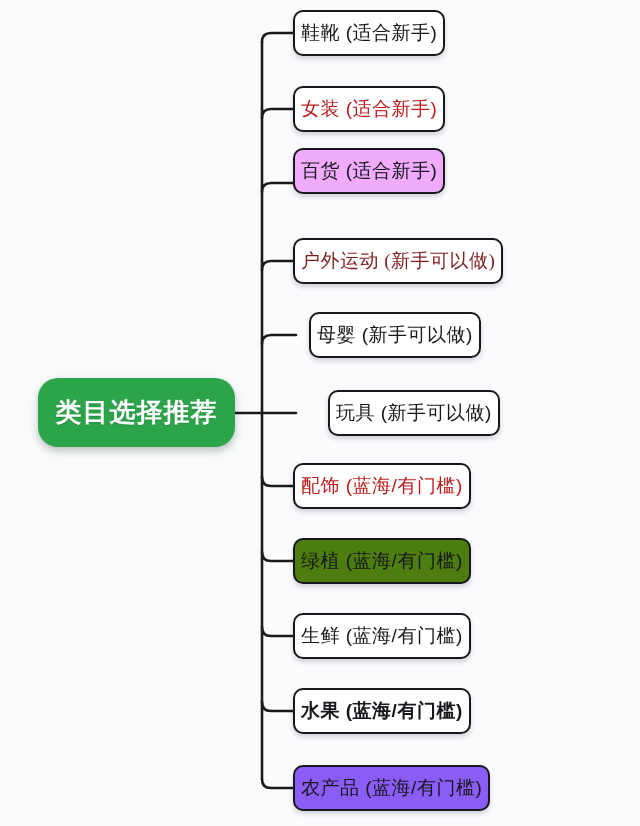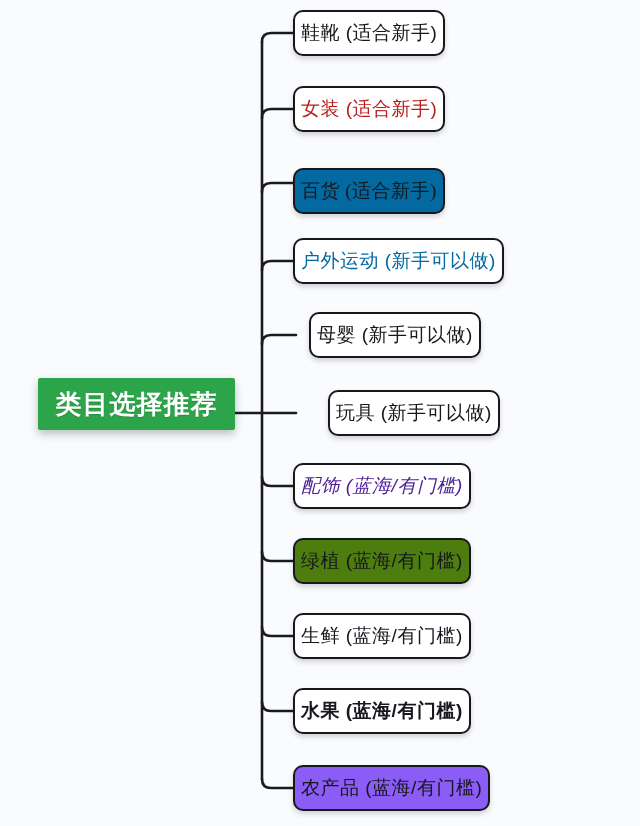--- a/index.html
+++ b/index.html
@@ -15,23 +15,23 @@
     overflow: hidden;
   }
   .connector-svg {
     position: absolute;
     left: 0; top: 0;
     width: 640px; height: 826px;
   }
   .root-node {
     position: absolute;
     left: 38px; top: 378px;
-    width: 197px; height: 52px;
+    width: 197px; height: 69px;
     background: #2ba44a;
-    border-radius: 2px;
+    border-radius: 20px;
     display: flex;
     align-items: center;
     justify-content: center;
     box-shadow: 0 4px 8px rgba(20, 40, 25, 0.28);
     cursor: pointer;
   }
   .root-node span {
     color: #ffffff;
     font-size: 26px;
     font-weight: 700;
@@ -84,34 +84,34 @@
     <span style="color: rgb(255, 255, 255);">类目选择推荐</span>
   </div>
 
   <div id="branches">
       <div class="branch-node" style="top: 10px; background: rgb(255, 255, 255); border-color: rgb(24, 24, 28);">
         <span style="color: rgb(23, 23, 29);">鞋靴 (适合新手)</span>
       </div>
       <div class="branch-node" style="top: 86px; background: rgb(255, 255, 255); border-color: rgb(24, 24, 28);">
         <span style="color: #b91c1c;">女装 (适合新手)</span>
       </div>
-      <div class="branch-node" style="top: 168px; background: #0369a1; border-color: rgb(24, 24, 28); font-family: Liberation Serif, serif;">
+      <div class="branch-node" style="top: 148px; background: #f0abfc; border-color: rgb(24, 24, 28);">
         <span style="color: rgb(23, 23, 29);">百货 (适合新手)</span>
       </div>
       <div class="branch-node" style="top: 238px; background: rgb(255, 255, 255); border-color: rgb(24, 24, 28);">
-        <span style="color: #0369a1;">户外运动 (新手可以做)</span>
+        <span style="color: #7f1d1d; font-family: Liberation Serif, serif;">户外运动 (新手可以做)</span>
       </div>
       <div class="branch-node" style="top: 312px; background: rgb(255, 255, 255); border-color: rgb(24, 24, 28); margin-left: 16px;">
         <span style="color: rgb(23, 23, 29);">母婴 (新手可以做)</span>
       </div>
       <div class="branch-node" style="top: 390px; background: rgb(255, 255, 255); border-color: rgb(24, 24, 28); margin-left: 35px;">
         <span style="color: rgb(23, 23, 29);">玩具 (新手可以做)</span>
       </div>
       <div class="branch-node" style="top: 463px; background: rgb(255, 255, 255); border-color: rgb(24, 24, 28);">
-        <span style="color: #4c1d95; font-style: italic;">配饰 (蓝海/有门槛)</span>
+        <span style="color: #b91c1c;">配饰 (蓝海/有门槛)</span>
       </div>
       <div class="branch-node" style="top: 538px; background: #4d7c0f; border-color: rgb(24, 24, 28);">
         <span style="color: rgb(23, 23, 29);">绿植 (蓝海/有门槛)</span>
       </div>
       <div class="branch-node" style="top: 613px; background: rgb(255, 255, 255); border-color: rgb(24, 24, 28);">
         <span style="color: rgb(23, 23, 29);">生鲜 (蓝海/有门槛)</span>
       </div>
       <div class="branch-node" style="top: 688px; background: rgb(255, 255, 255); border-color: rgb(24, 24, 28);">
         <span style="color: rgb(23, 23, 29); font-weight: bold;">水果 (蓝海/有门槛)</span>
       </div>

